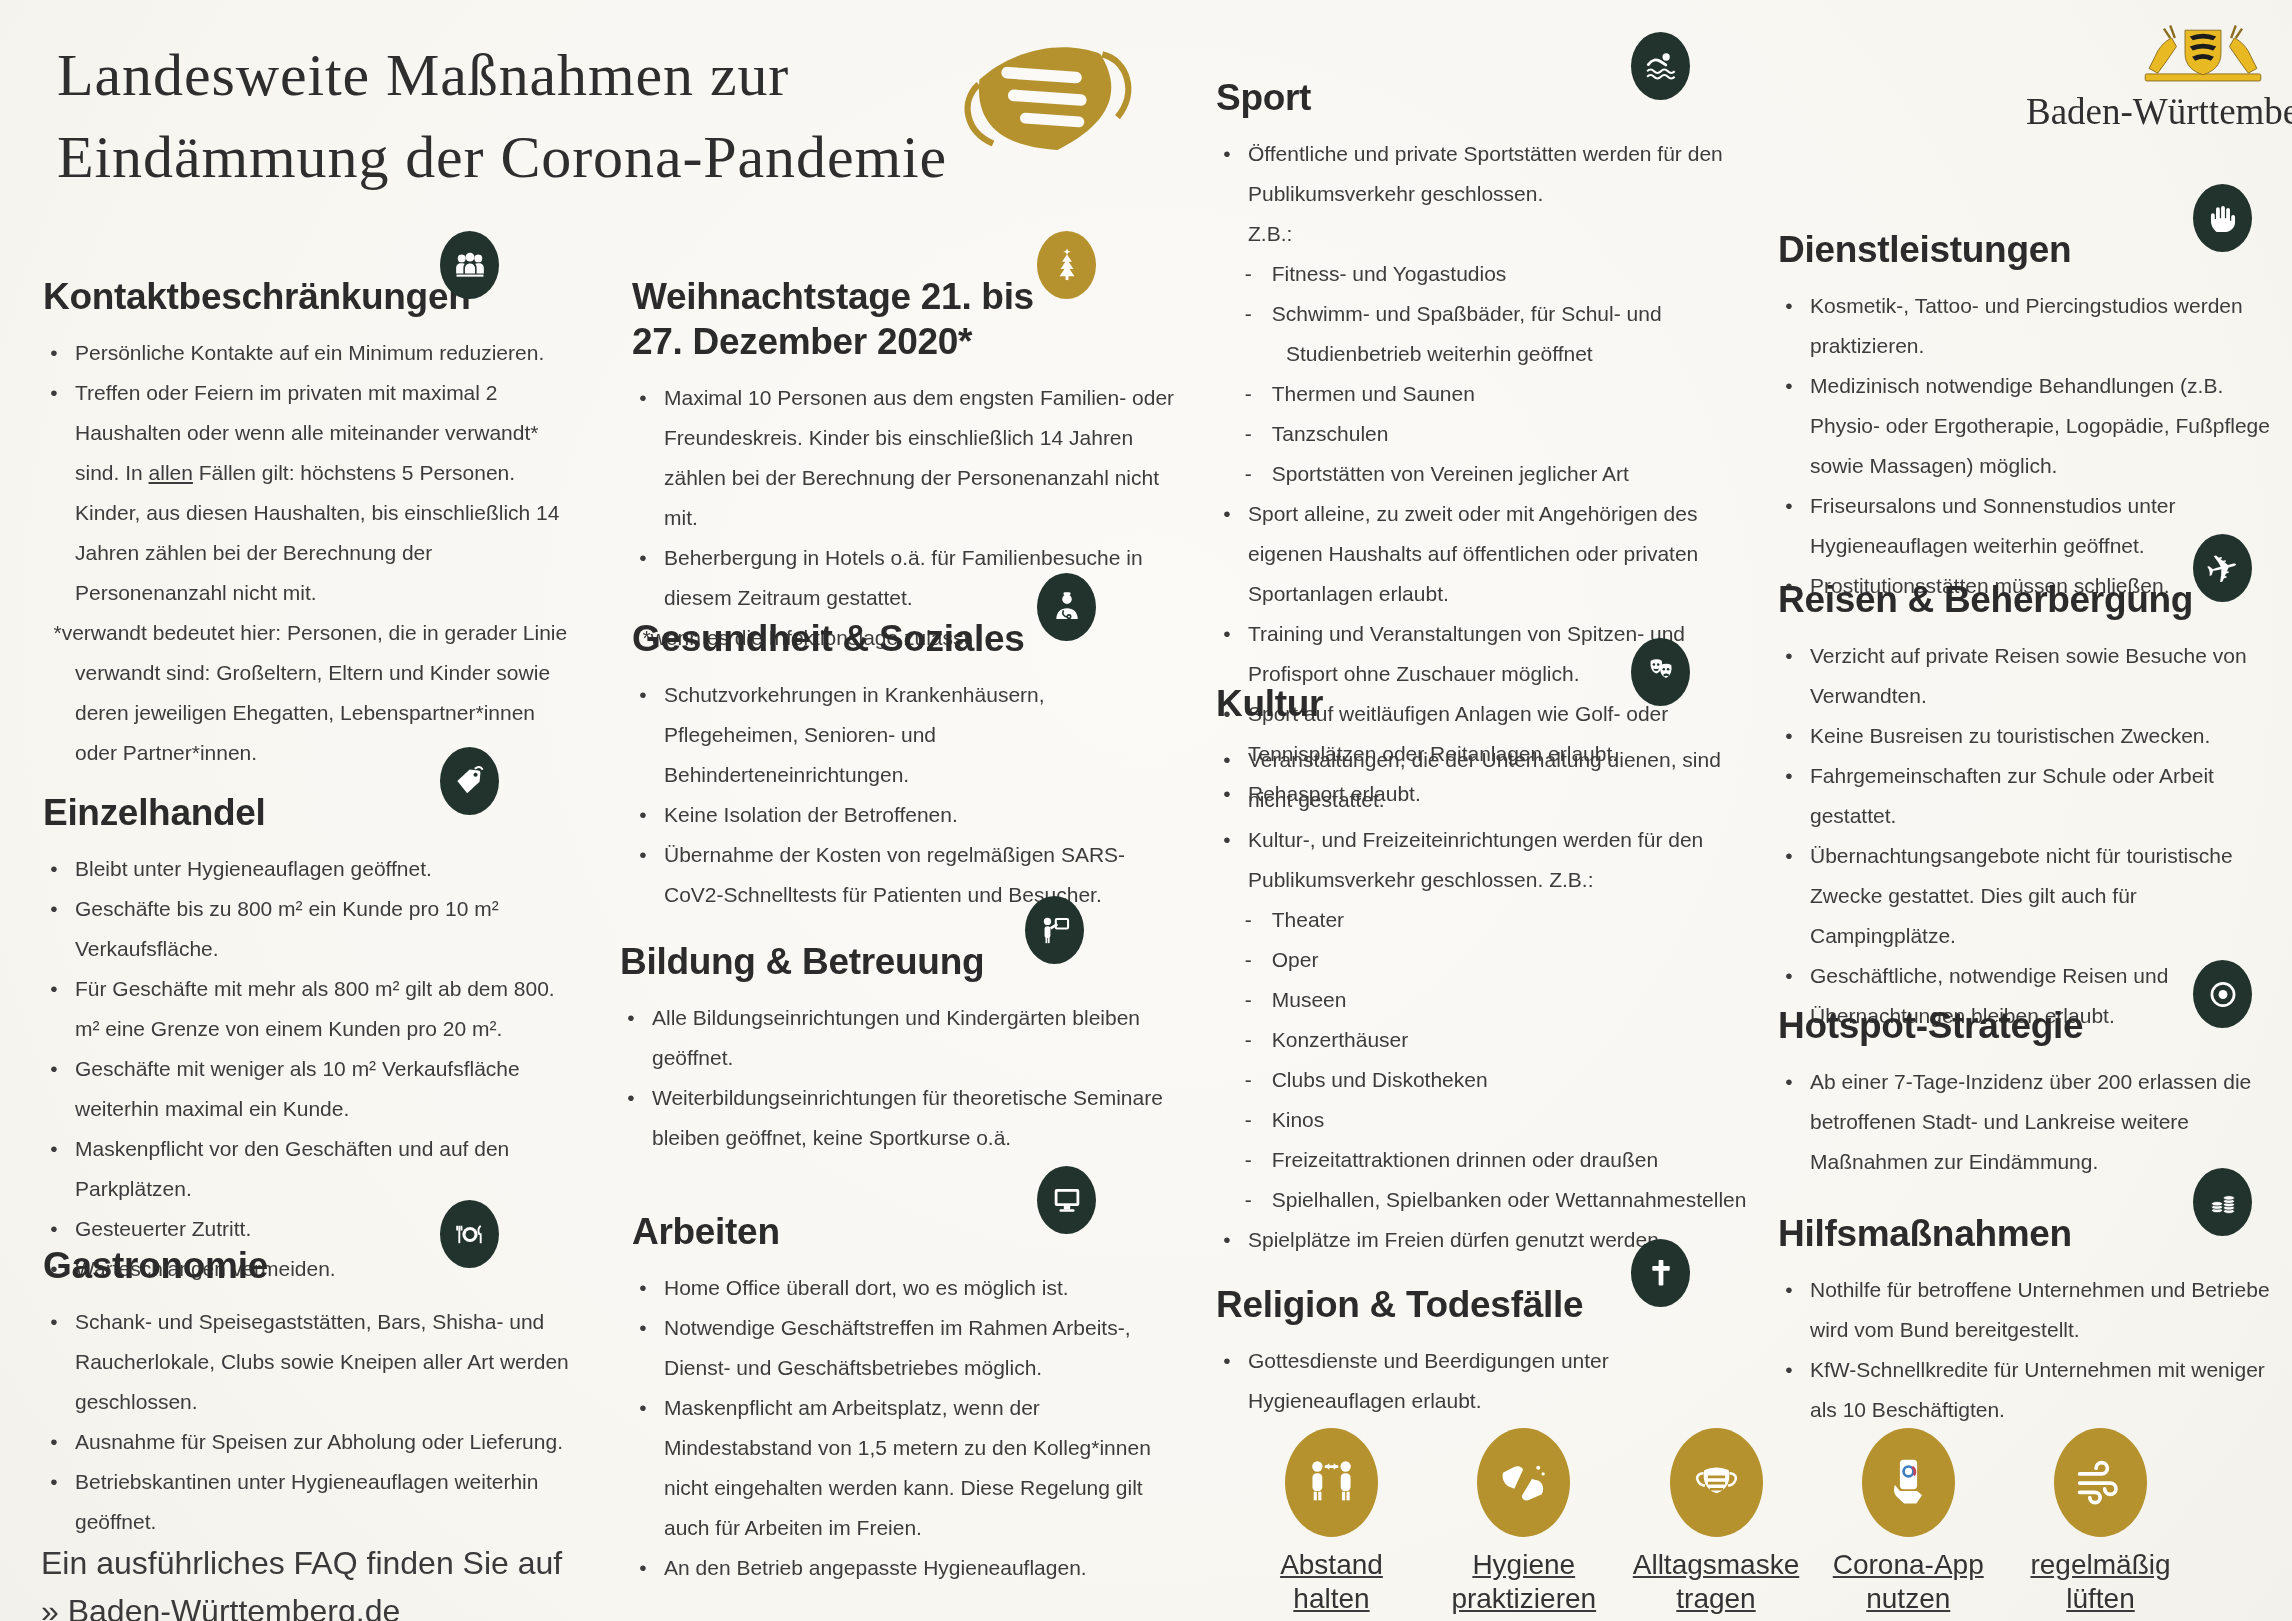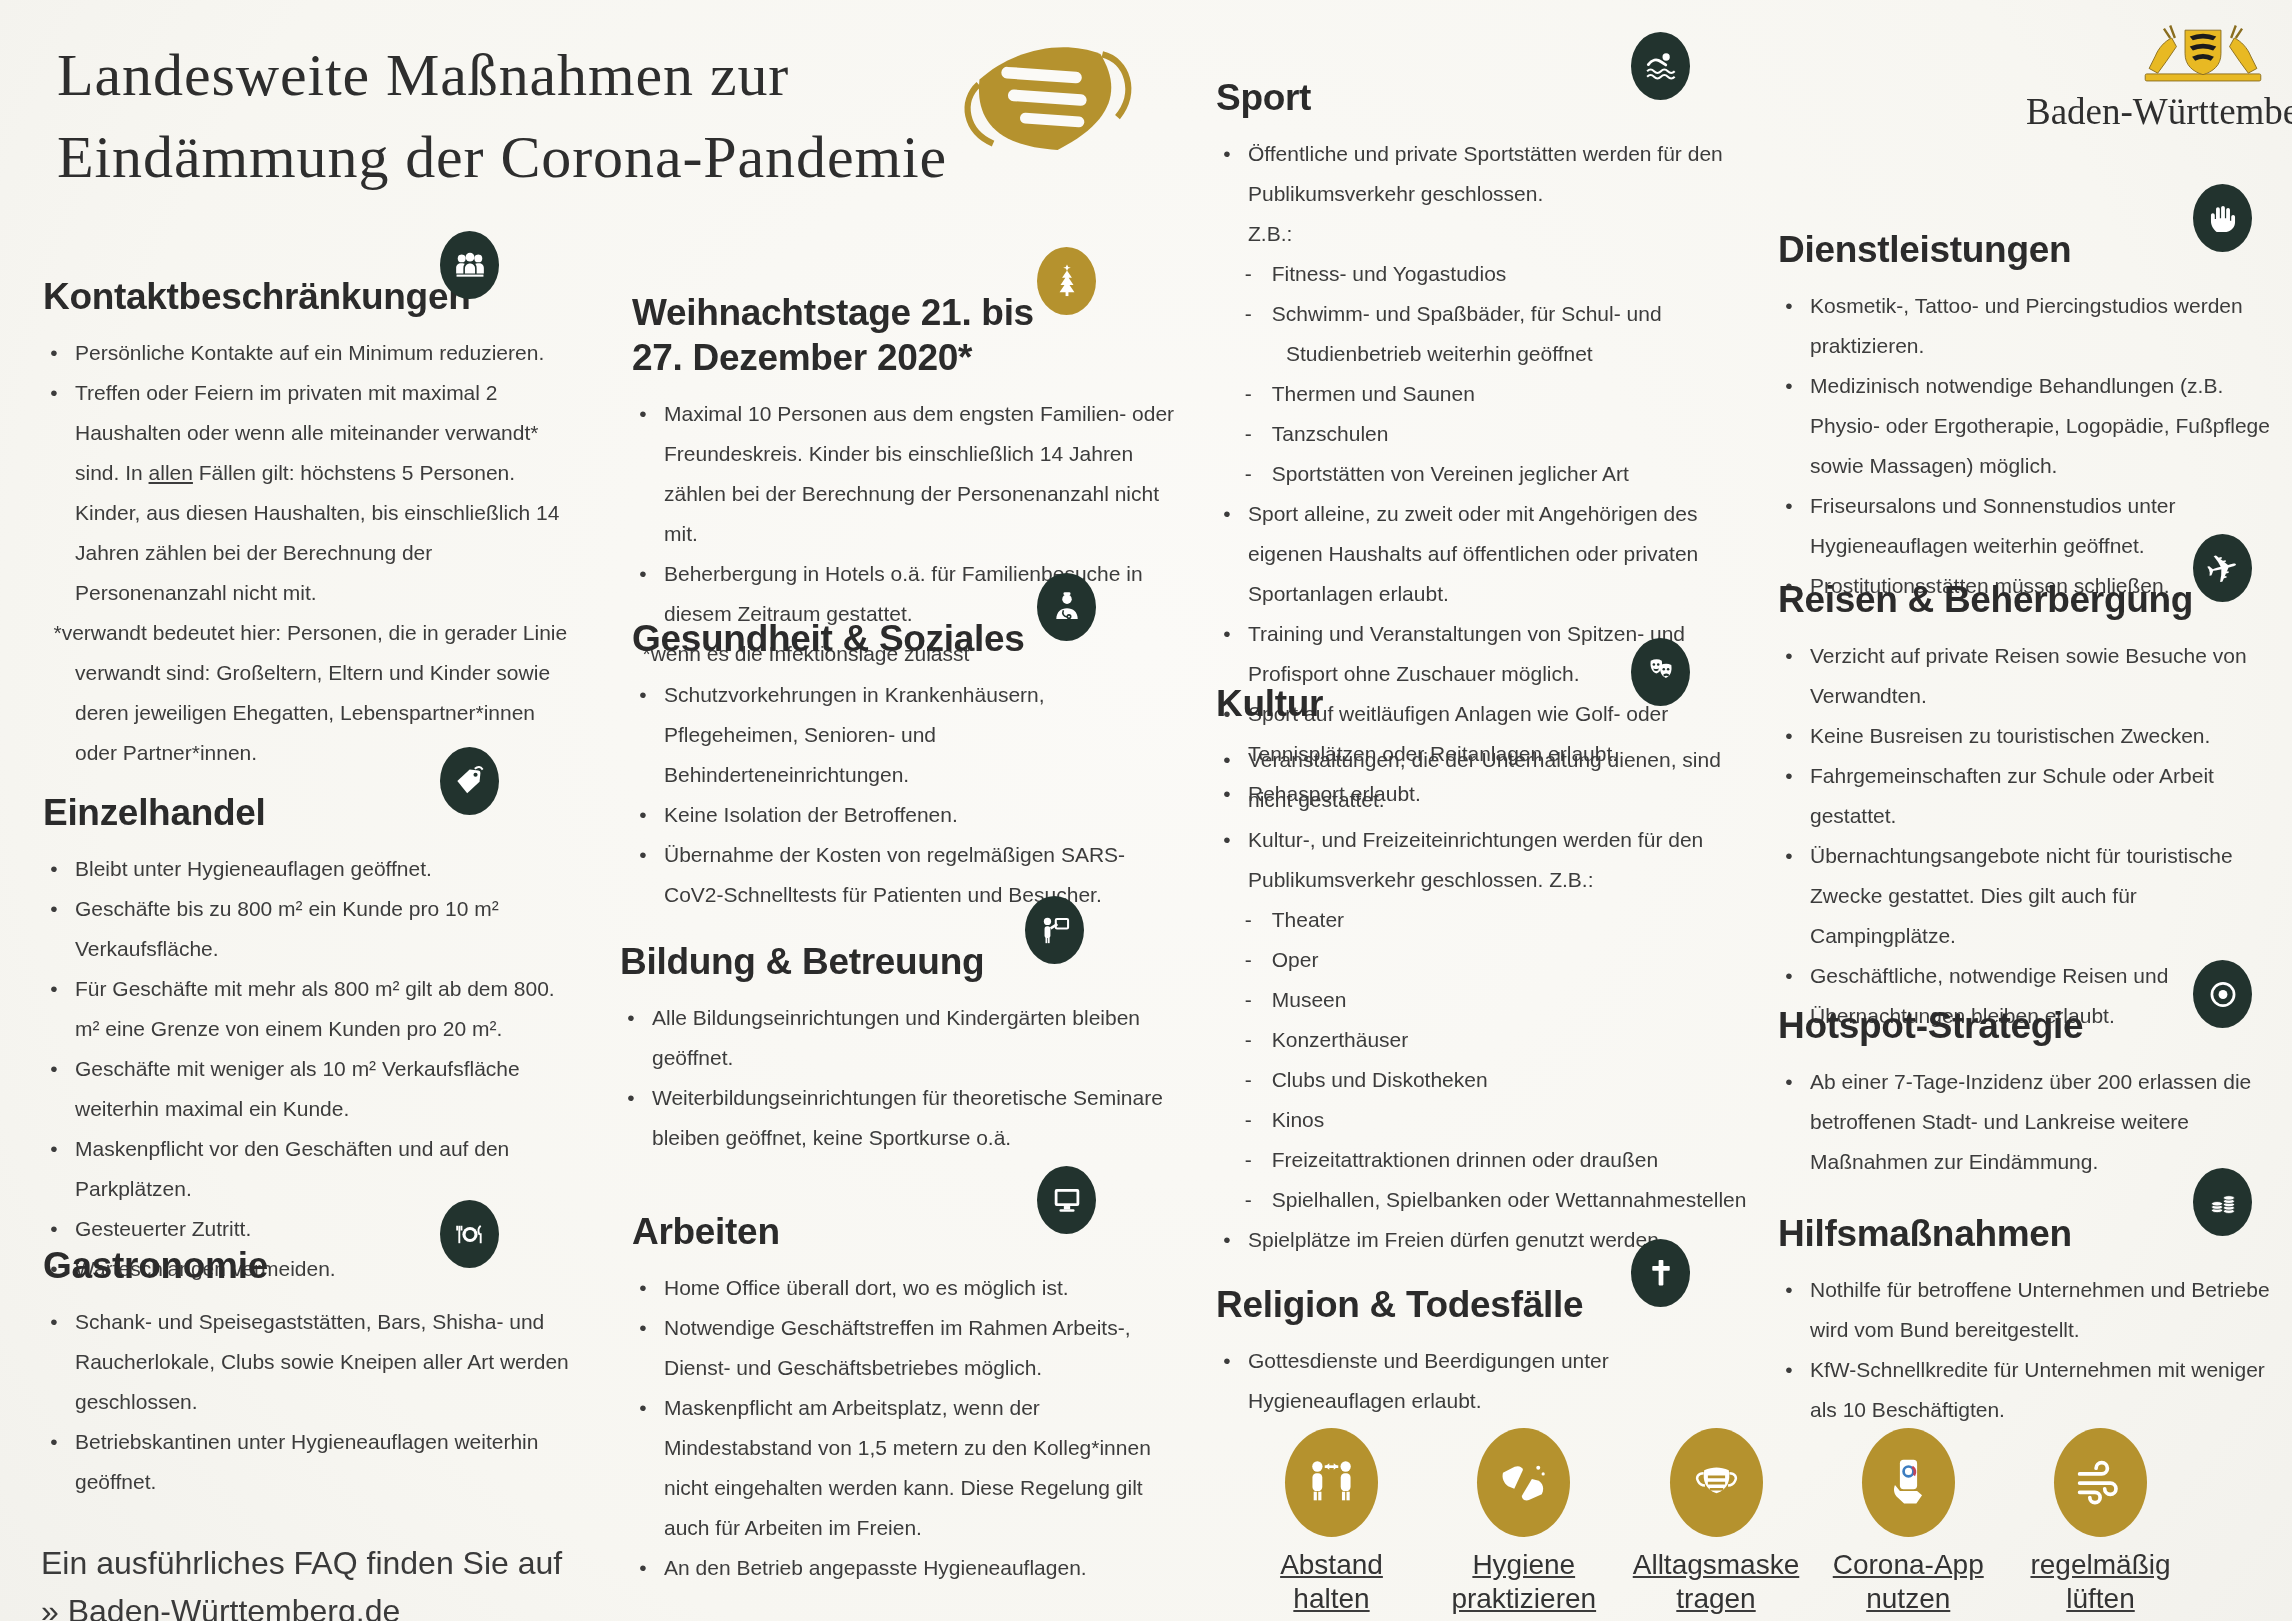--- a/index.html
+++ b/index.html
@@ -121,30 +121,31 @@
           <g stroke="#fff" stroke-width="2.4" fill="none">
             <path d="M10.5 13v22"></path>
             <path d="M7.8 13v6M13.2 13v6"></path>
             <path d="M37.5 13c-2.6 2.2-3.6 6.4-1.8 10.4l1.8.1V35"></path>
           </g>
         </svg>
     </span>
     <h2>Gastronomie</h2>
     <ul>
       <li class="b">Schank- und Speisegaststätten, Bars, Shisha- und Raucherlokale, Clubs sowie Kneipen aller Art werden geschlossen.</li>
+      <li class="b">Ausnahme für Speisen zur Abholung oder Lieferung.</li>
       <li class="b">Betriebskantinen unter Hygieneauflagen weiterhin geöffnet.</li>
     </ul>
   </section>
 
   <div class="faq">
     <span>Ein ausführliches FAQ finden Sie auf</span><br>
     <span>» Baden-Württemberg.de</span>
   </div>
 
-  <section class="section col2" style="left:632px;top:247px;width:545px">
+  <section class="section col2" style="left:632px;top:231px;width:545px">
     <span class="icon-circle gold">
       <svg viewBox="0 0 48 48">
           <g fill="#fff">
             <path d="M24 10l6.2 9.2h-4.1l6.1 9.2h-5l6.2 9.1H14.6l6.2-9.1h-5l6.1-9.2h-4.1z"></path>
             <rect x="22.2" y="37" width="3.6" height="5.4"></rect>
             <path d="M24 2.6l1.5 3.1 3.3.8-3.3 1L24 10.6l-1.5-3.1-3.3-1 3.3-.8z"></path>
           </g>
         </svg>
     </span>
     <h2 class="two">

